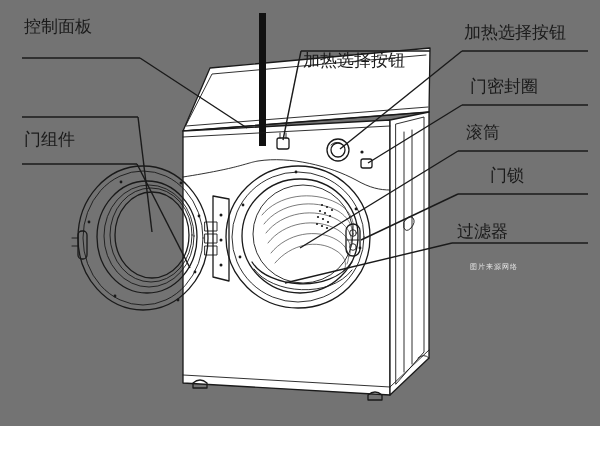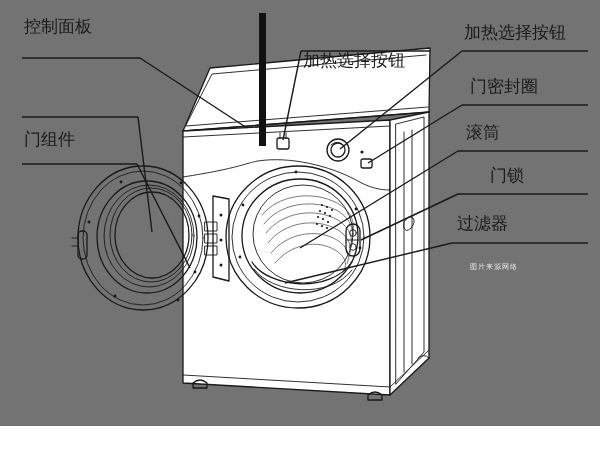--- a/index.html
+++ b/index.html
@@ -31,21 +31,21 @@
     font-family: "DejaVu Sans", "Liberation Sans", sans-serif;
   }
   .callout.lbl-control-panel      { left: 24px;  top: 18px; }
   .callout.lbl-door-seal          { left: 24px;  top: 84px; }
   .callout.lbl-door-assembly      { left: 24px;  top: 131px; }
   .callout.lbl-heat-button        { left: 303px; top: 24px; margin-top: 28px; }
   .callout.lbl-time-knob          { left: 464px; top: 24px; }
   .callout.lbl-power-switch       { left: 470px; top: 78px; }
   .callout.lbl-drum               { left: 466px; top: 124px; }
   .callout.lbl-door-lock          { left: 466px; top: 167px; margin-left: 24px; }
-  .callout.lbl-filter             { left: 457px; top: 215px; }
+  .callout.lbl-filter             { left: 457px; top: 223px; }
   .watermark {
     position: absolute;
     left: 470px;
     top: 262px;
     font-size: 7px;
     color: #e8e8e8;
     letter-spacing: 1px;
     white-space: nowrap;
   }
 </style>

